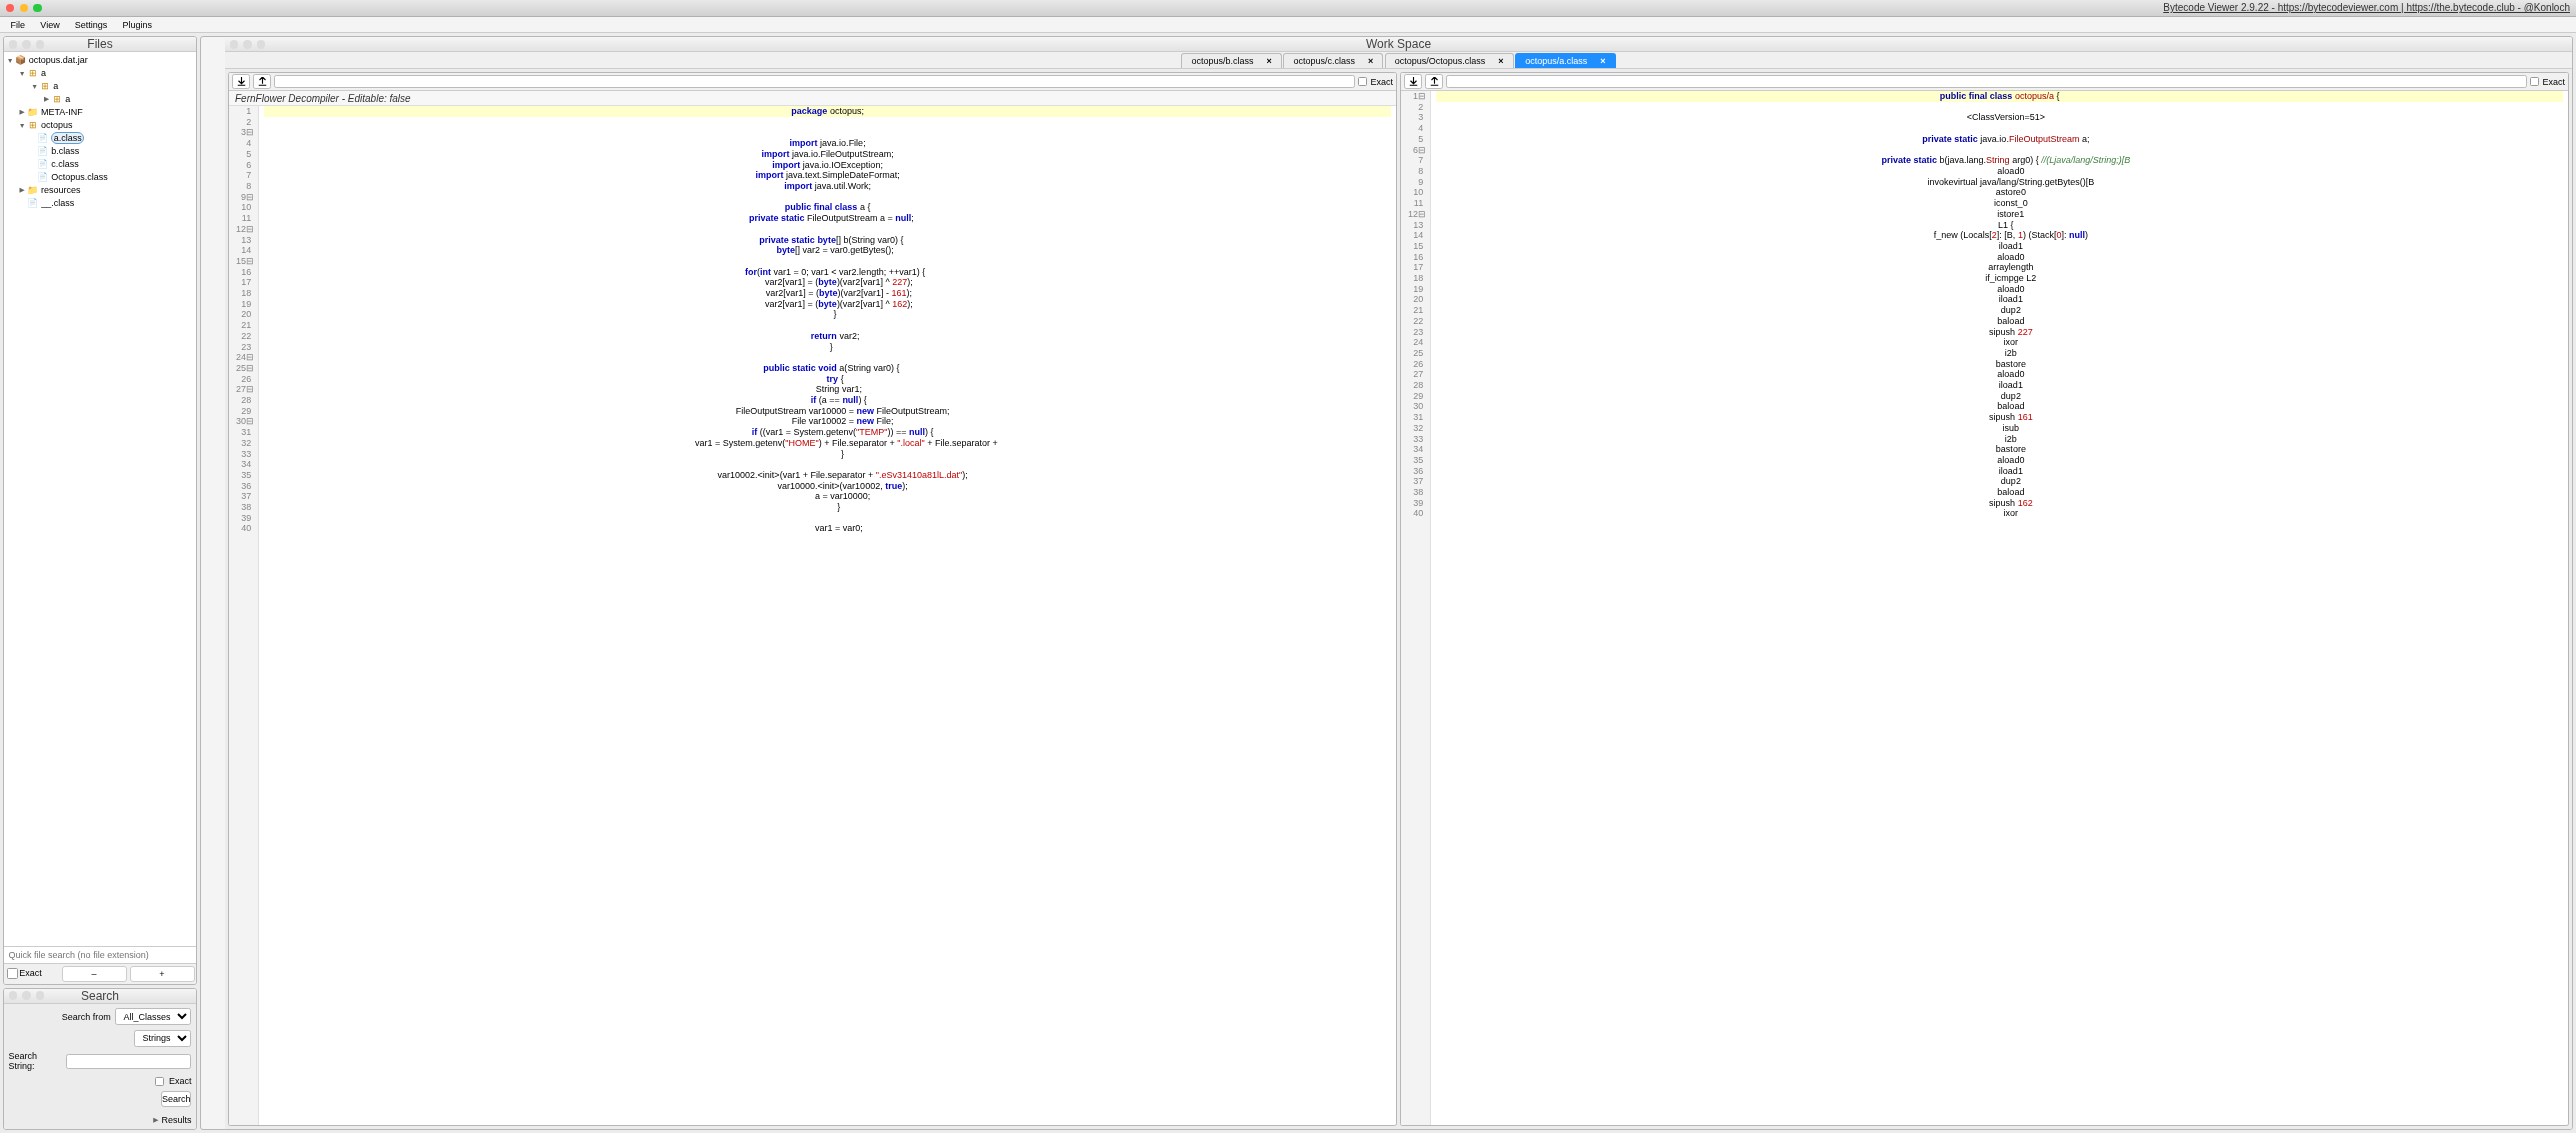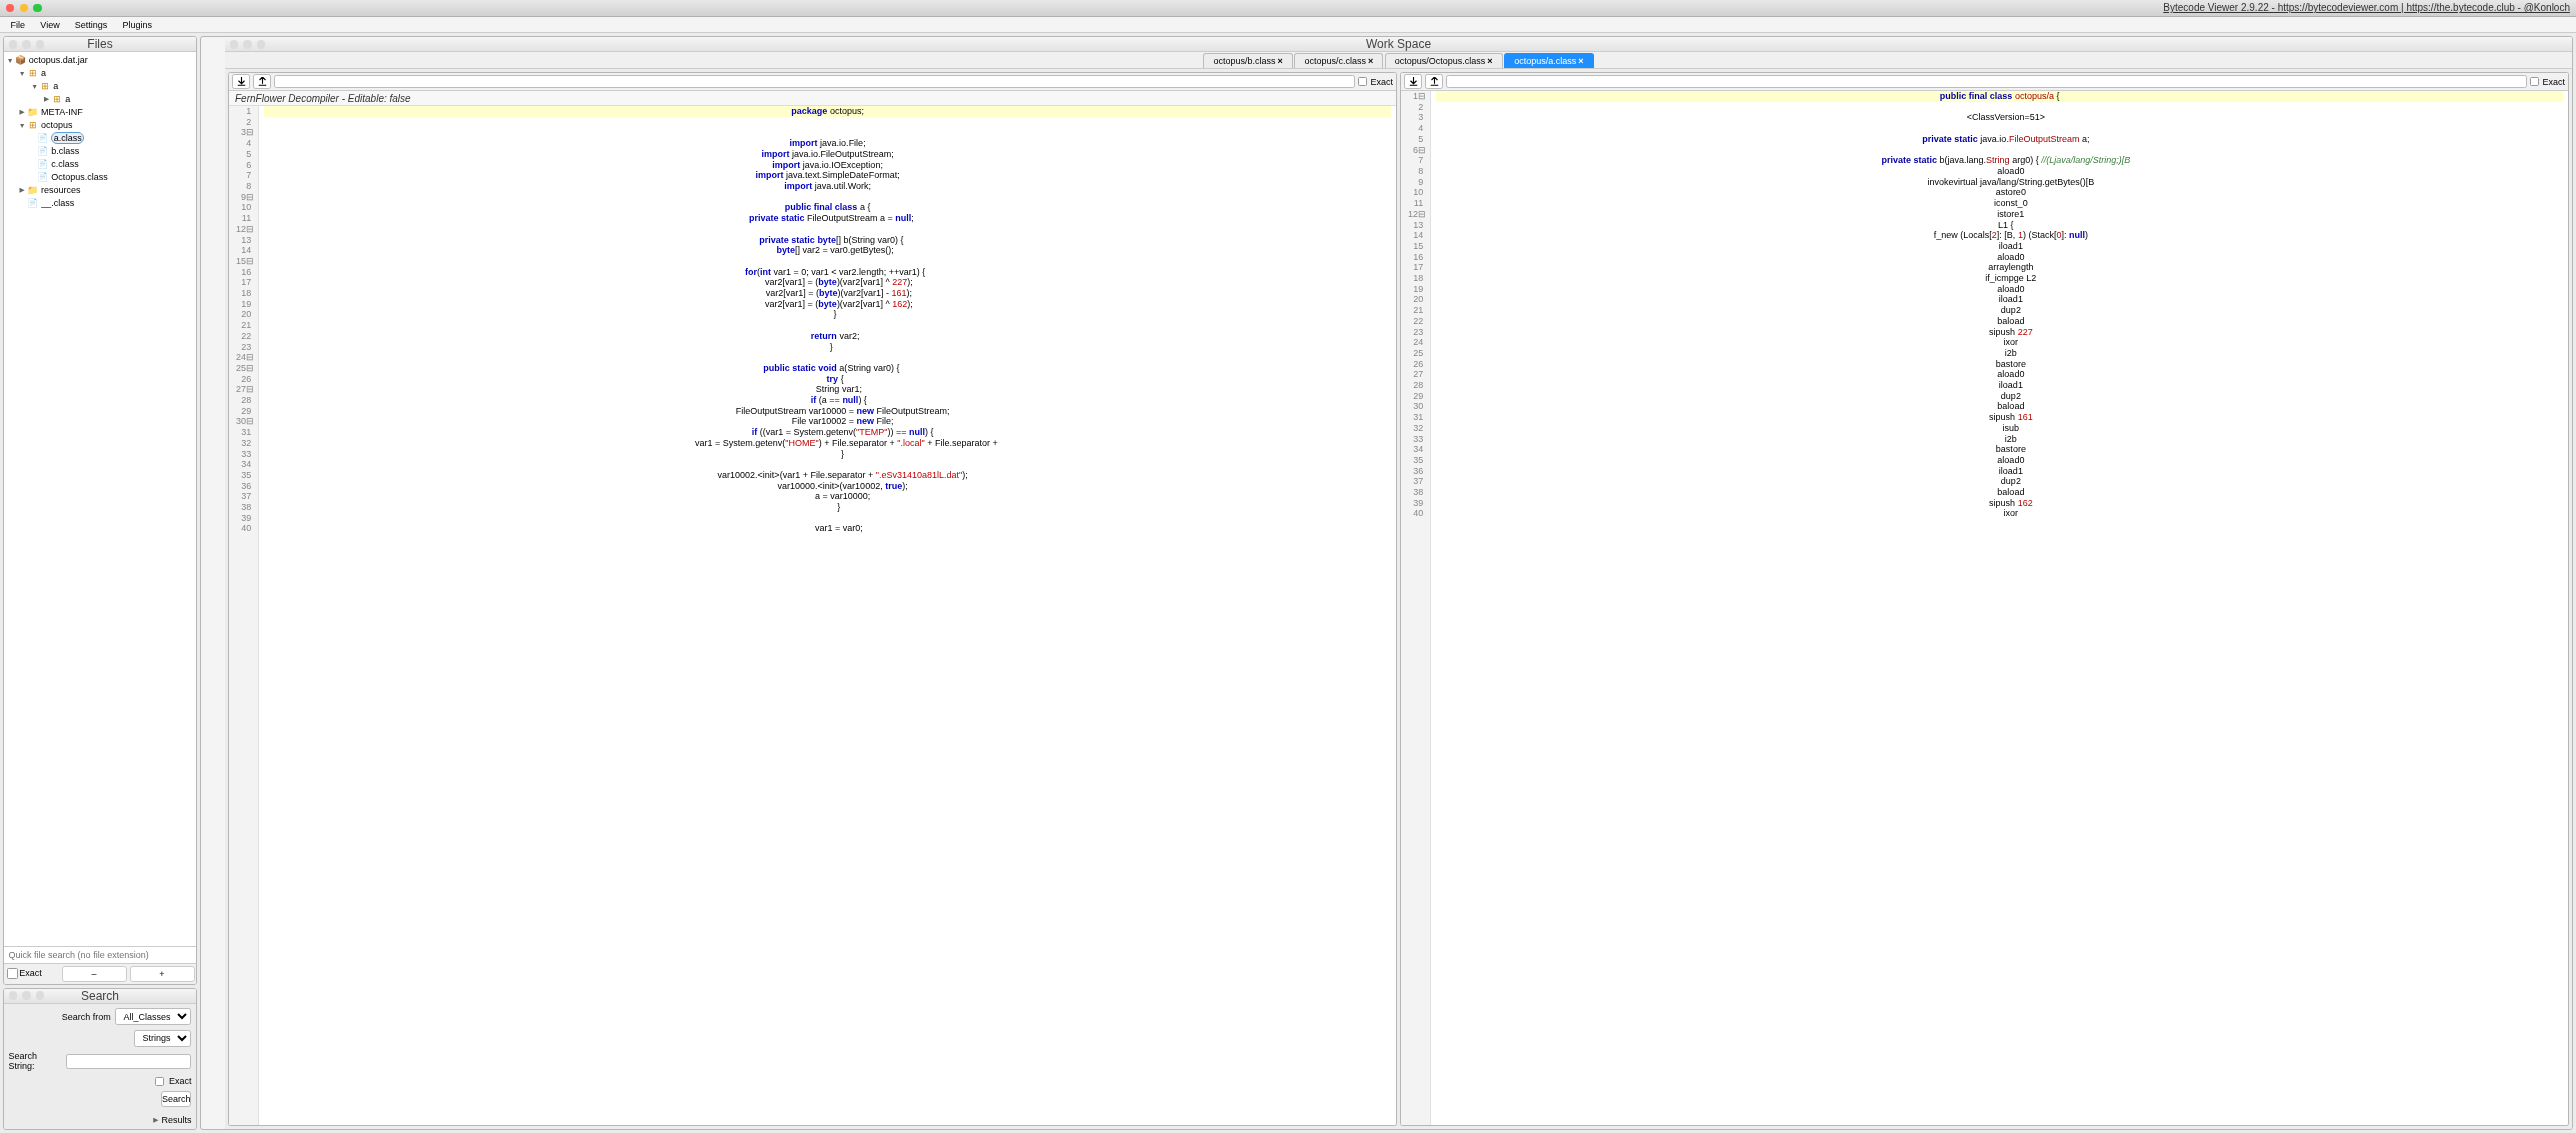--- a/index.html
+++ b/index.html
@@ -38,21 +38,21 @@
 .srow{ display:flex; align-items:center; gap:4.6px;}
 .srow label{ font-size:9px;}
 .srow select,.srow input[type=text]{ flex:1; border:0.8px solid #bbb; border-radius:2.3px; padding:1.5px 3px; font-size:9px; background:#fff;}
 .srow .chk{ width:9px; height:9px; border:0.8px solid #999; border-radius:1.5px; background:#fff; display:inline-block;}
 .wide-btn{ border:0.8px solid #bbb; border-radius:3px; background:#fff; padding:2.3px 0; text-align:center; font-size:9px;}
 .resrow{ display:flex; align-items:center; gap:3px; padding-top:3px;}
 .resrow .arrow{ font-size:6.8px; color:#666;}
 .rightcol{ flex:1; display:flex; flex-direction:column;}
 .workspace-panel{ flex:1;padding-left:24px;}
 .tabs{ display:flex; justify-content:center; background:#f0f0f0; border-bottom:0.8px solid #ccc; height:16.7px; align-items:flex-end; padding-top:1.5px;}
-.tab{ display:flex; align-items:center; gap:2px; padding:1.5px 9px; border:0.8px solid #bbb; border-bottom:none; border-radius:3px 3px 0 0; background:#ededed; margin:0 0.8px; font-size:9px; height:15px;}
+.tab{ display:flex; align-items:center; gap:13px; padding:1.5px 9px; border:0.8px solid #bbb; border-bottom:none; border-radius:3px 3px 0 0; background:#ededed; margin:0 0.8px; font-size:9px; height:15px;}
 .tab.active{ background:#1f8fff; color:#fff; border-color:#1f8fff;}
 .tab .x{ font-weight:bold; cursor:pointer;}
 .editors{ flex:1; display:flex; gap:3px; padding:3px; background:#ececec; overflow:hidden;}
 .editor{ flex:1; display:flex; flex-direction:column; border:0.8px solid #b6b6b6; border-radius:2.3px; background:#fff; overflow:hidden;}
 .ed-toolbar{ height:18px; display:flex; align-items:center; gap:3px; padding:0 3px; background:#f1f1f1; border-bottom:0.8px solid #ccc;}
 .ed-toolbar .tbtn{ width:18px; height:15px; border:0.8px solid #bbb; border-radius:2.3px; background:#fff; display:flex; align-items:center; justify-content:center; font-size:9px;}
 .ed-toolbar input{ flex:1; border:0.8px solid #bbb; border-radius:2.3px; height:13.7px; padding:0 3px;}
 .ed-toolbar .chk{ width:9px; height:9px; border:0.8px solid #999; border-radius:1.5px; background:#fff;}
 .ed-header{ background:#f7f7f7; border-bottom:0.8px solid #ddd; padding:1.5px 6px; font-size:10px; color:#333;font-style:italic;}
 .codewrap{ flex:1; overflow:auto; display:flex; font-family:Menlo,Consolas,monospace; font-size:9px; line-height:10.7px;}

